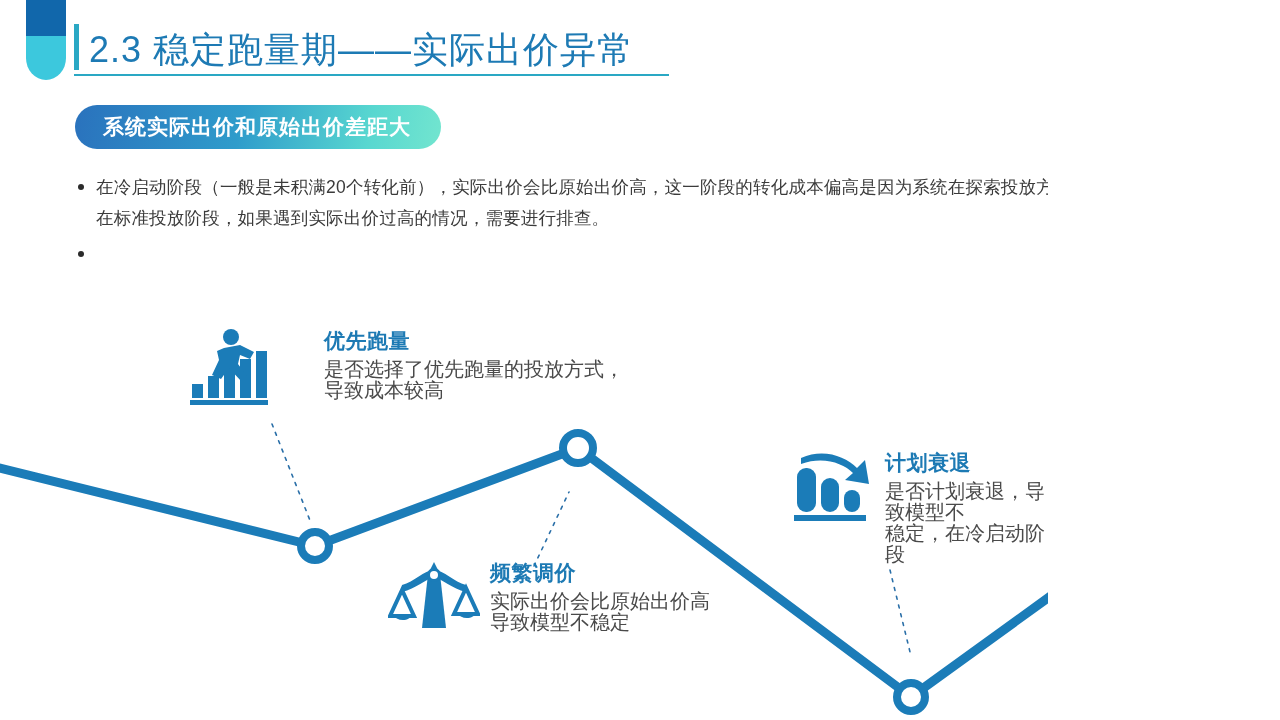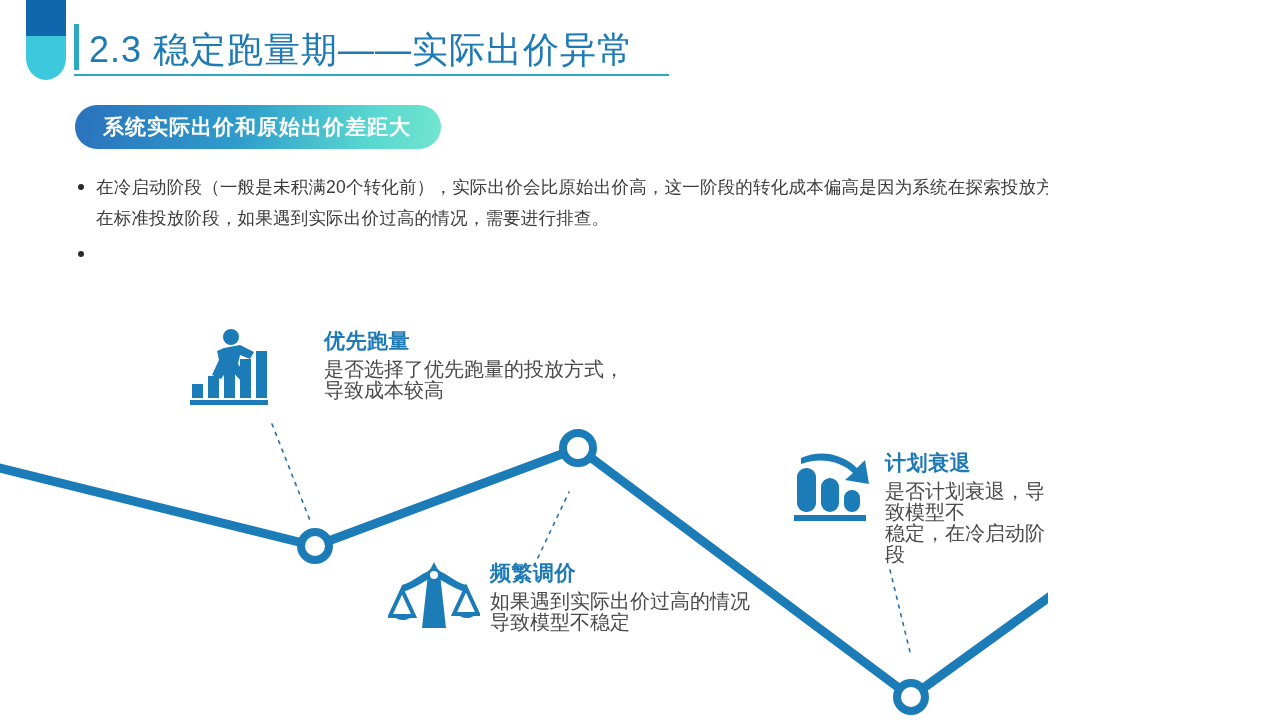--- a/index.html
+++ b/index.html
@@ -271,21 +271,21 @@
           <circle cx="46" cy="15" r="4" fill="#ffffff"></circle>
           <path d="M14 30 L2 56 L26 56 Z" fill="none" stroke="#1b7cb8" stroke-width="4"></path>
           <path d="M4 54 C9 62 21 62 25 54 Z"></path>
           <path d="M78 28 L66 54 L90 54 Z" fill="none" stroke="#1b7cb8" stroke-width="4"></path>
           <path d="M68 52 C73 60 85 60 89 52 Z"></path>
         </g>
       </svg>
     </div>
     <div class="callout-body">
       <div class="callout-title">频繁调价</div>
-      <div class="callout-desc">如果遇到实际出价过高的情况
+      <div class="callout-desc">实际出价会比原始出价高
 导致模型不稳定</div>
     </div>
   </div>
 
   <div class="callout" id="callout-3">
     <div class="callout-icon">
       <svg width="82" height="72" viewBox="0 0 82 72">
         <g fill="#1b7cb8">
           <rect x="4" y="18" width="19" height="44" rx="9"></rect>
           <rect x="28" y="28" width="18" height="34" rx="9"></rect>

